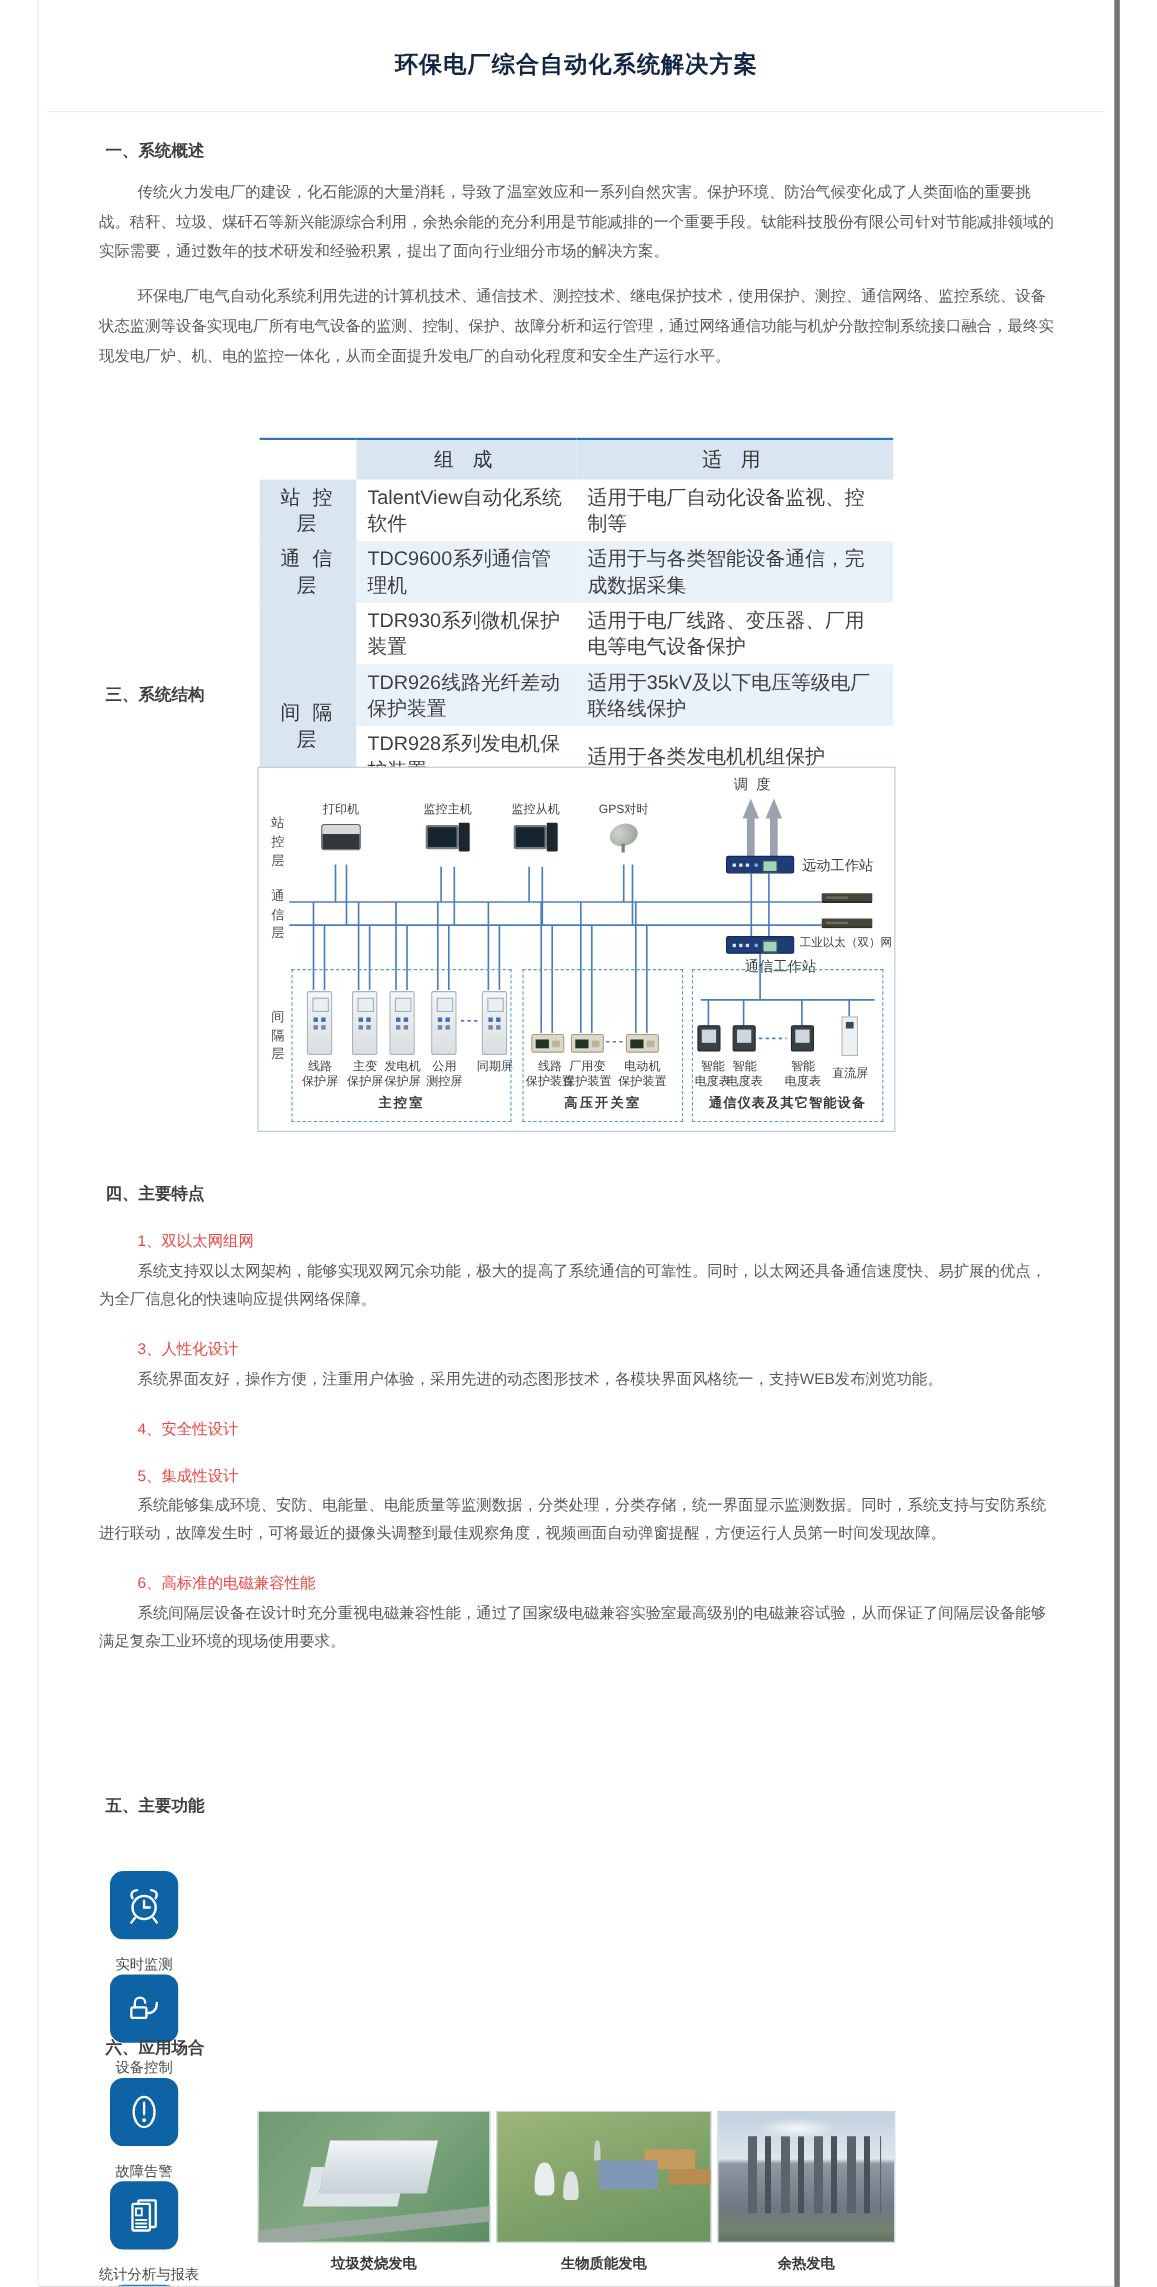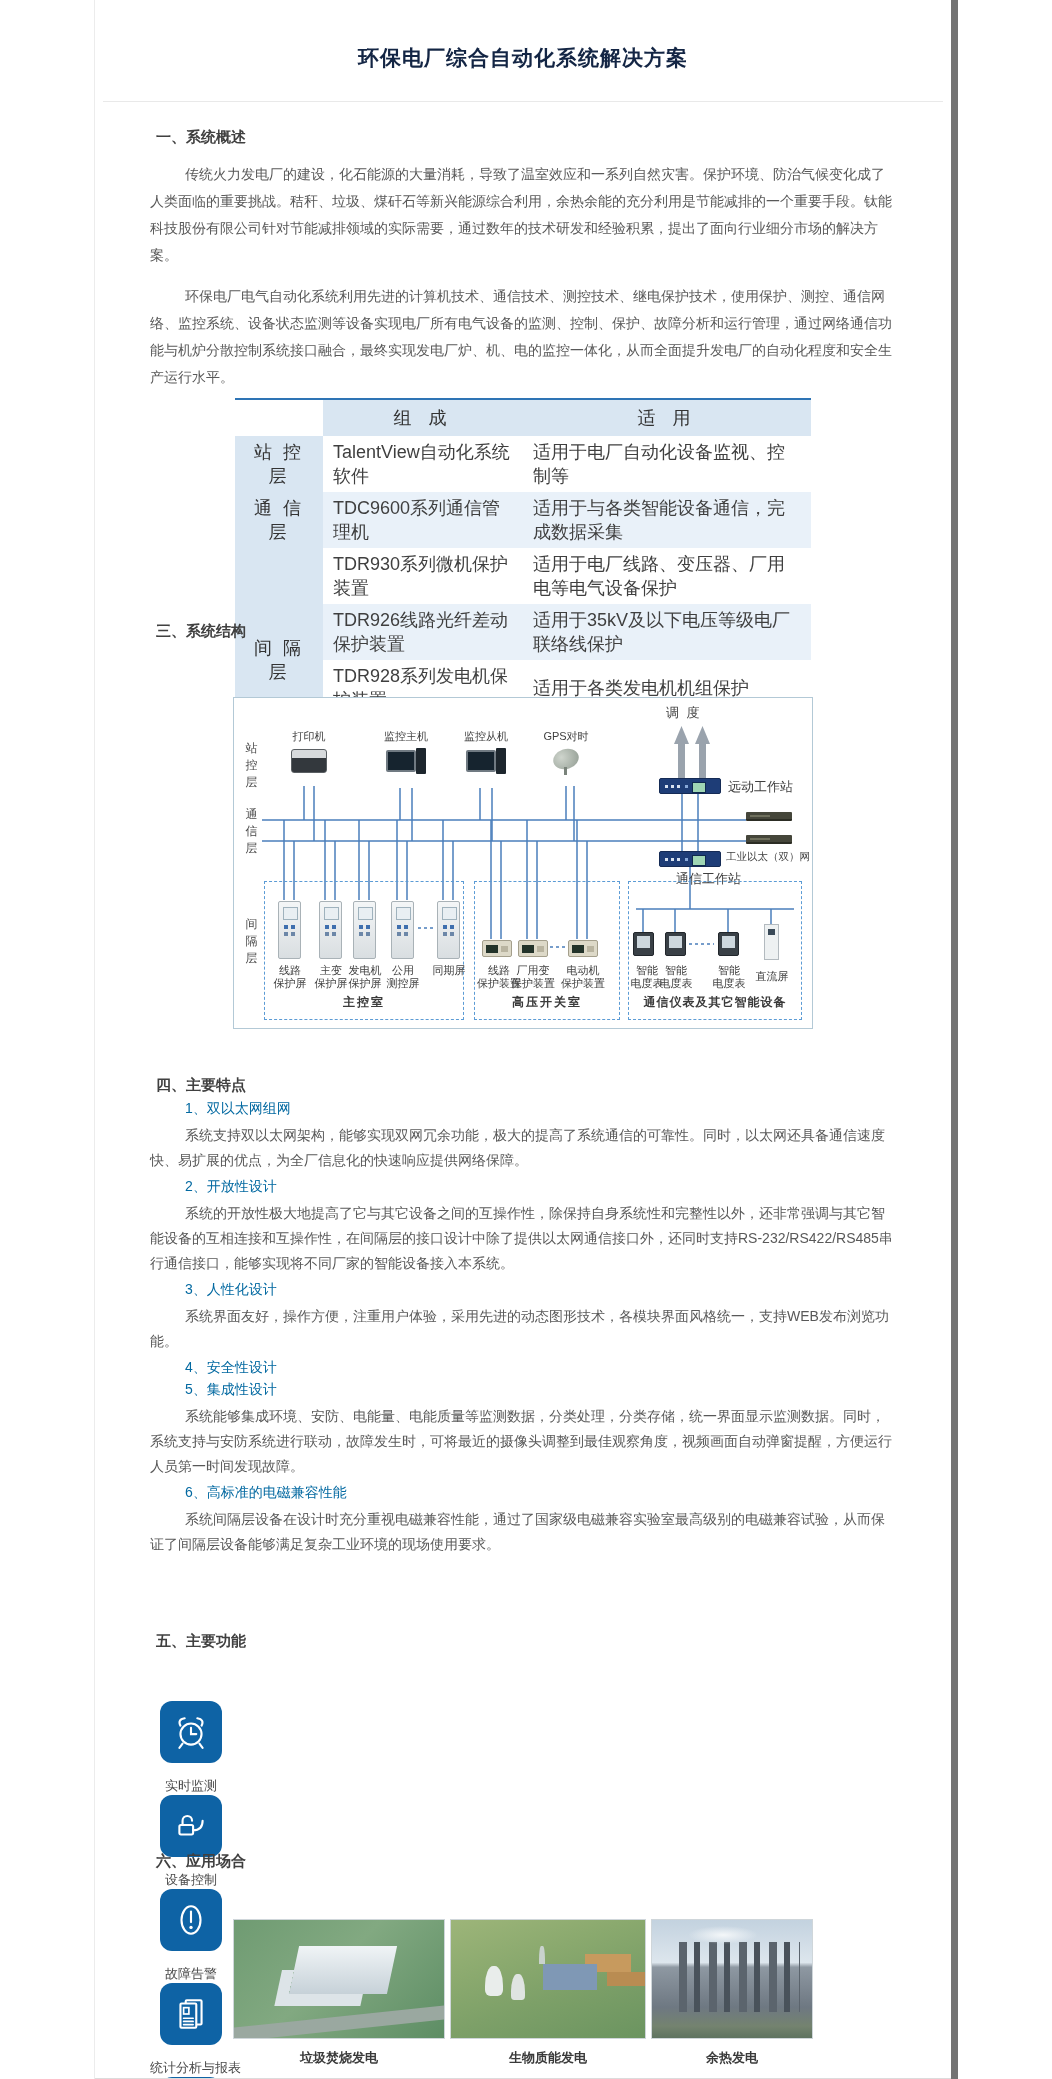--- a/index.html
+++ b/index.html
@@ -1,34 +1,34 @@
 <!DOCTYPE html>
 <html><head>
 <meta charset="utf-8">
 <style>
   * { box-sizing: border-box; }
   body { margin:0; background:#ffffff; font-family:"Liberation Sans","DejaVu Sans",sans-serif; }
-  .page { position:relative; width:864px; height:2079px; margin:0 auto; background:#fff;
-          border-left:1px solid #ececec; border-right:7px solid #737373; overflow:hidden; }
+  .page { position:relative; width:984px; height:2079px; margin:0 auto; background:#fff;
+          border-left:1px solid #ececec; border-right:5px solid #737373; overflow:hidden; }
   .doc-title { position:absolute; top:44px; left:0; right:0; text-align:center;
                font-size:21px; font-weight:700; color:#132544; letter-spacing:1px; }
   .divider { position:absolute; top:101px; left:8px; right:8px; border-top:1px solid #e9e9e9; }
   .bottom-line { position:absolute; bottom:0; left:0; right:0; border-top:1px solid #dcdcdc; }
 
   section { position:absolute; left:55px; right:55px; }
   .sec-overview     { top:128px; }
   .sec-composition  { top:336px; }
   .sec-structure    { top:622px; }
   .sec-features     { top:1076px; }
   .sec-functions    { top:1632px; }
   .sec-applications { top:1852px; }
 
   h2.sec-heading { margin:0 0 0 6px; font-size:15px; font-weight:700; color:#404040; }
   p.body-text { margin:14px 0 0; font-size:14px; line-height:27px; color:#595959; text-indent:2.5em; }
-  .feat-title { margin:4px 0 0; font-size:14px; line-height:18px; color:#0369a1; text-indent:2.5em; }
+  .feat-title { margin:24px 0 0; font-size:14px; line-height:18px; color:#ef4444; text-indent:2.5em; }
   .feat-text  { margin:6px 0 0; font-size:14px; line-height:25px; color:#595959; text-indent:2.5em; }
 
   
   .comp-table-wrap { margin:62px auto 0; width:576px; }
   .comp-table { border-collapse:collapse; width:100%; border-top:2px solid #2e74b5;
                 border-bottom:2px solid #2e74b5; font-size:18px; color:#3f3f3f; }
   .comp-table th, .comp-table td { padding:4px 10px; font-weight:400; }
   .comp-table thead th { background:#d9e6f2; text-align:center; letter-spacing:6px; color:#333; padding:6px 8px; }
   .comp-table thead th.corner { background:#fff; }
   .comp-table td.layer-cell { background:#d9e6f2; text-align:center; letter-spacing:3px; width:88px; color:#333; }
@@ -304,24 +304,20 @@
     </div>
   </section>
 
   <section class="sec-features">
     <h2 class="sec-heading">四、主要特点</h2>
     <div>
       <p class="feat-title">1、双以太网组网</p>
       <p class="feat-text">系统支持双以太网架构，能够实现双网冗余功能，极大的提高了系统通信的可靠性。同时，以太网还具备通信速度快、易扩展的优点，为全厂信息化的快速响应提供网络保障。</p>
     </div>
     <div>
-      <p class="feat-title">2、开放性设计</p>
-      <p class="feat-text">系统的开放性极大地提高了它与其它设备之间的互操作性，除保持自身系统性和完整性以外，还非常强调与其它智能设备的互相连接和互操作性，在间隔层的接口设计中除了提供以太网通信接口外，还同时支持RS-232/RS422/RS485串行通信接口，能够实现将不同厂家的智能设备接入本系统。</p>
-    </div>
-    <div>
       <p class="feat-title">3、人性化设计</p>
       <p class="feat-text">系统界面友好，操作方便，注重用户体验，采用先进的动态图形技术，各模块界面风格统一，支持WEB发布浏览功能。</p>
     </div>
     <div>
       <p class="feat-title">4、安全性设计</p>
     </div>
     <div>
       <p class="feat-title">5、集成性设计</p>
       <p class="feat-text">系统能够集成环境、安防、电能量、电能质量等监测数据，分类处理，分类存储，统一界面显示监测数据。同时，系统支持与安防系统进行联动，故障发生时，可将最近的摄像头调整到最佳观察角度，视频画面自动弹窗提醒，方便运行人员第一时间发现故障。</p>
     </div>

